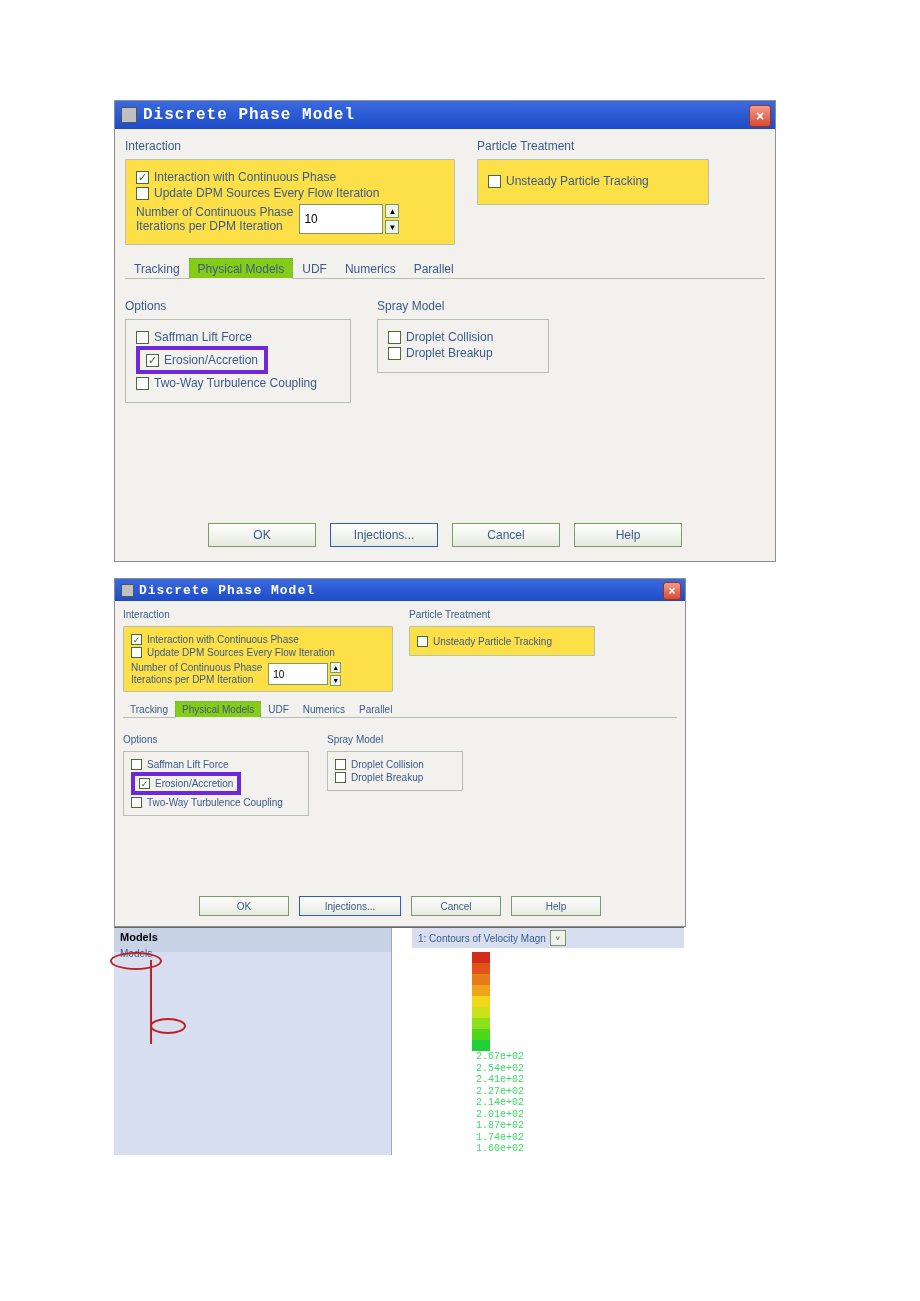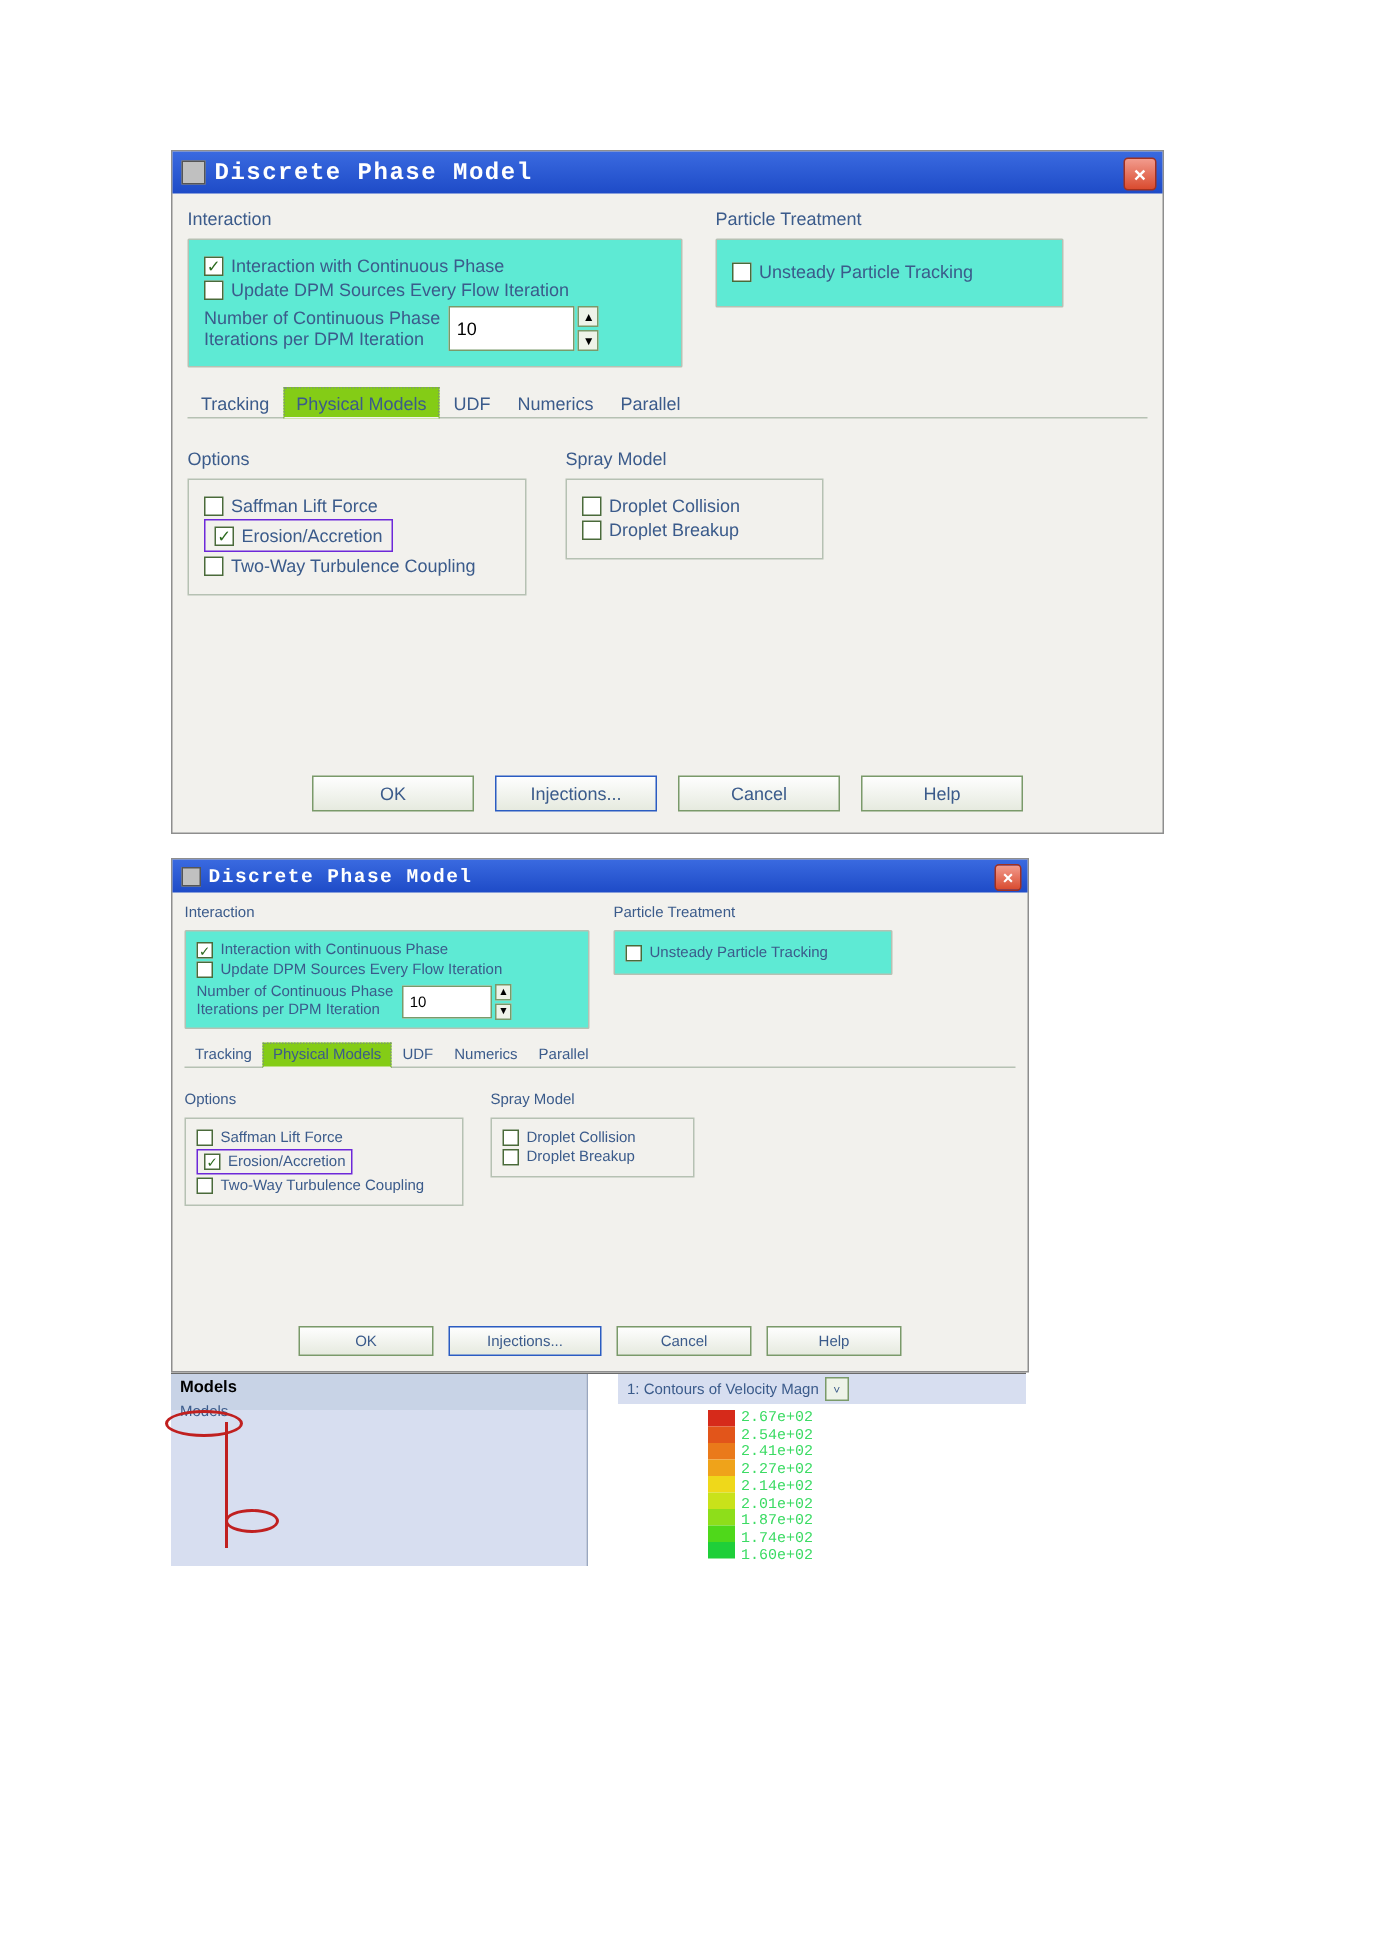--- a/index.html
+++ b/index.html
@@ -66,21 +66,21 @@
 .col {
   display: flex;
   flex-direction: column;
 }
 .section-label {
   color: #3b5b8b;
   margin: 2px 0 6px 0;
 }
 .groupbox {
   border: 1px solid #b6c1b3;
-  background: #5eead4;
+  background: #fde047;
   padding: 8px 10px 10px 10px;
   border-radius: 1px;
 }
 .chk-row {
   display: flex;
   align-items: center;
   margin: 2px 0;
 }
 .checkbox {
   width: 13px;
@@ -165,21 +165,21 @@
 .inner-group-row {
   display: flex;
   margin-top: 18px;
   gap: 26px;
 }
 .inner-group {
   border: 1px solid #b6c1b3;
   padding: 8px 10px 10px 10px;
 }
 .selected-chk {
-  border: 1px solid #6d28d9;
+  border: 4px solid #6d28d9;
   padding: 3px 6px;
   display: inline-flex;
   align-items: center;
 }
 
 .dlg-buttons {
   display: flex;
   justify-content: center;
   gap: 14px;
 }
@@ -272,20 +272,21 @@
   display: inline-flex;
   align-items: center;
   justify-content: center;
   font-size: 8px;
   margin-left: 4px;
   cursor: pointer;
 }
 .legend {
   display: flex;
   padding: 4px 0 0 60px;
+  flex-direction: column;
 }
 .colorbar {
   width: 18px;
   display: flex;
   flex-direction: column;
 }
 .colorbar div { flex: 1; }
 .legend-values {
   margin-left: 4px;
   color: #3bdb63;

